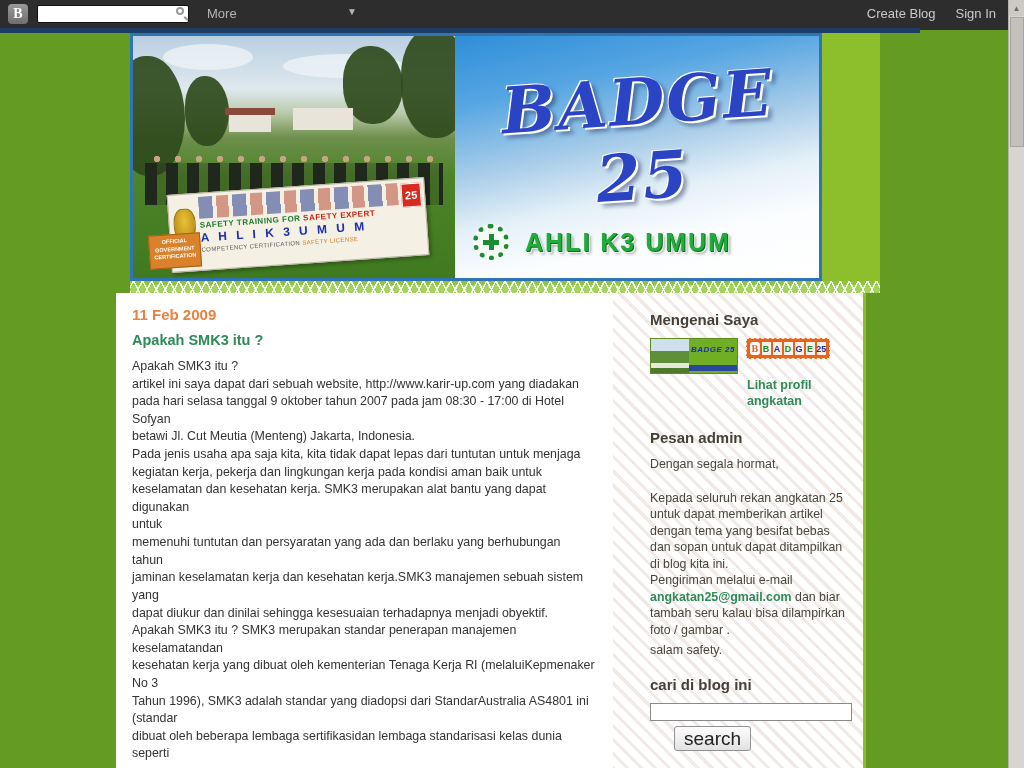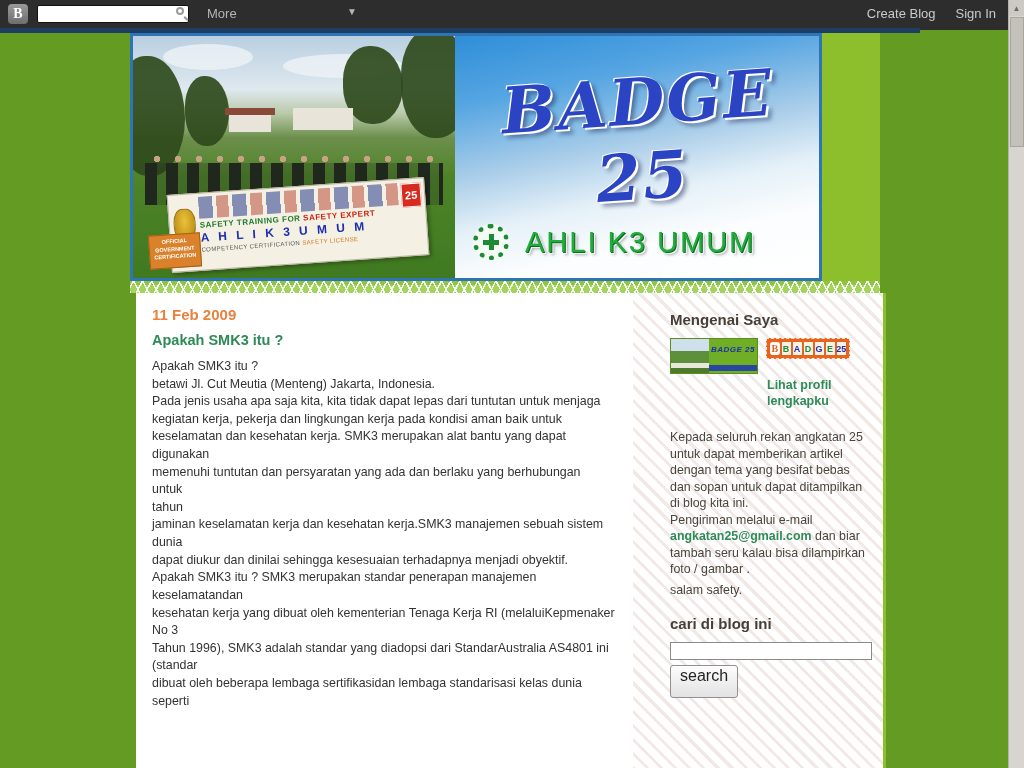--- a/index.html
+++ b/index.html
@@ -73,33 +73,33 @@
   .badge-title { position:absolute; left:20px; top:28px; width:330px; text-align:center;
     font-family:"DejaVu Serif", serif; font-style:italic; font-weight:bold; font-size:64px;
     color:#2b44c4; transform:rotate(-4deg); letter-spacing:2px;
     text-shadow:2px 2px 0 #ffffff, 5px 5px 4px rgba(20,30,80,.45), -1px -1px 0 #ffffff; }
   .tagline-row { position:absolute; left:18px; bottom:18px; display:flex; align-items:center; gap:16px; }
   .gear { width:36px; height:36px; border:5px dotted #1d8a34; border-radius:50%;
     background:#f4fbf4; display:flex; align-items:center; justify-content:center; }
   .cross-v { width:5px; height:16px; background:#1d8a34; position:relative; }
   .cross-v::after { content:""; position:absolute; left:-5.5px; top:5.5px; width:16px; height:5px;
     background:#1d8a34; }
-  .tagline { font-size:29px; font-weight:normal; color:#21ac3c; letter-spacing:2px;
+  .tagline { font-size:25px; font-weight:bold; color:#21ac3c; letter-spacing:2px;
     text-shadow:1px 1px 0 #0a6b1e, 2px 2px 0 rgba(255,255,255,.8), 3px 3px 3px rgba(0,0,0,.35); }
 
   
   .lattice { position:absolute; left:130px; top:281px; width:750px; height:12px;
     background:
       repeating-linear-gradient(62deg,rgba(255,255,255,.95) 0 1.5px,transparent 1.5px 8px),
       repeating-linear-gradient(-62deg,rgba(255,255,255,.95) 0 1.5px,transparent 1.5px 8px),
       linear-gradient(180deg,#8CC63F 0 35%,#a5d45e 35% 100%);
     z-index:6; }
 
   
-  .wrapper { position:absolute; left:136px; top:293px; width:750px; height:475px;
+  .wrapper { position:absolute; left:116px; top:293px; width:750px; height:475px;
     background:
       repeating-linear-gradient(45deg,rgba(214,193,182,.35) 0 3px,rgba(255,255,255,0) 3px 10px),
       #ffffff;
     border-right:3px solid #8CBF2B; z-index:5; }
 
   
   .main-col { position:absolute; left:0; top:0; width:497px; height:100%;
     background:#ffffff; padding:13px 14px 0 16px; }
   .date-header { color:#E8823E; font-weight:bold; font-size:15px; margin-bottom:9px; }
   .post-title { color:#2E8B57; font-weight:bold; font-size:14.5px; margin-bottom:10px; }
@@ -128,23 +128,23 @@
   .tile:nth-child(odd) { color:#1d2fae; }
   .tile:nth-child(even) { color:#1d8a34; }
   .profile-link { color:#2E8B57; font-weight:bold; font-size:12.5px; width:95px;
     line-height:1.25; margin:4px 0 0 97px; cursor:pointer; }
   .side-section { margin-top:20px; }
   .side-text { font-size:12.4px; line-height:1.33; width:202px; color:#4a453c; }
   .side-text p { margin-bottom:17px; }
   .side-text .email { color:#2E8B57; font-weight:bold; }
   .side-search-input { width:202px; height:18px; border:1px solid #8a8a8a; background:#fff;
     font-size:12px; padding:0 4px; outline:none; display:block; }
-  .side-search-btn { margin-top:5px; font-size:16px; color:#222; padding:1px 9px 12px;
+  .side-search-btn { margin-top:5px; font-size:19px; color:#222; padding:1px 9px 0;
     border:1px solid #919191; border-radius:3px;
-    background:linear-gradient(180deg,#fdfdfd,#e2e2e2); cursor:pointer; }
+    background:linear-gradient(180deg,#fdfdfd,#e2e2e2); cursor:pointer;margin-left:24px; }
 
   
   .scrollbar { position:absolute; right:0; top:0; width:16px; height:768px;
     background:#d8d5d0; border-left:1px solid #b5b2ad; z-index:40; }
   .sb-up { height:16px; display:flex; align-items:center; justify-content:center;
     color:#6b6b6b; font-size:8px; background:#cdcac5; cursor:pointer; }
   .sb-thumb { position:absolute; left:1px; top:17px; width:14px; height:130px;
     background:#c4c1bb; border:1px solid #a8a5a0; cursor:grab; }
 </style>
 </head>
@@ -206,29 +206,31 @@
 
 <div class="lattice"></div>
 
 <div class="wrapper">
 
   <div class="main-col">
     <div class="date-header">11 Feb 2009</div>
     <div class="post-title">Apakah SMK3 itu ?</div>
     <div class="post-body">
         <div>Apakah SMK3 itu ?</div>
+        <div>artikel ini saya dapat dari sebuah website, http://www.karir-up.com yang diadakan</div>
+        <div>pada hari selasa tanggal 9 oktober tahun 2007 pada jam 08:30 - 17:00 di Hotel Sofyan</div>
         <div>betawi Jl. Cut Meutia (Menteng) Jakarta, Indonesia.</div>
         <div>Pada jenis usaha apa saja kita, kita tidak dapat lepas dari tuntutan untuk menjaga</div>
         <div>kegiatan kerja, pekerja dan lingkungan kerja pada kondisi aman baik untuk</div>
         <div>keselamatan dan kesehatan kerja. SMK3 merupakan alat bantu yang dapat digunakan</div>
+        <div>untuk</div>
         <div>memenuhi tuntutan dan persyaratan yang ada dan berlaku yang berhubungan</div>
-        <div>untuk</div>
         <div>tahun</div>
         <div>jaminan keselamatan kerja dan kesehatan kerja.SMK3 manajemen sebuah sistem</div>
-        <div>dunia</div>
+        <div>yang</div>
         <div>dapat diukur dan dinilai sehingga kesesuaian terhadapnya menjadi obyektif.</div>
         <div>Apakah SMK3 itu ? SMK3 merupakan standar penerapan manajemen</div>
         <div>keselamatandan</div>
         <div>kesehatan kerja yang dibuat oleh kementerian Tenaga Kerja RI (melaluiKepmenaker</div>
         <div>No 3</div>
         <div>Tahun 1996), SMK3 adalah standar yang diadopsi dari StandarAustralia AS4801 ini</div>
         <div>(standar</div>
         <div>dibuat oleh beberapa lembaga sertifikasidan lembaga standarisasi kelas dunia seperti</div>
       </div>
 
@@ -246,24 +248,26 @@
       <div class="badge-strip">
         <span class="bmini">B</span>
         <span class="tile">B</span>
         <span class="tile">A</span>
         <span class="tile">D</span>
         <span class="tile">G</span>
         <span class="tile">E</span>
         <span class="tile">25</span>
       </div>
     </div>
-    <div class="profile-link">Lihat profil lengkapku</div>
+    <div class="profile-link">Lihat profil angkatan</div>
 
     <div class="side-section">
+      <div class="side-h">Pesan admin</div>
       <div class="side-text">
+        <p>Dengan segala hormat,</p>
         <p style="margin-bottom:0;"><span>Kepada seluruh rekan angkatan 25 untuk dapat memberikan artikel dengan tema yang besifat bebas dan sopan untuk dapat ditampilkan di blog kita ini.</span><br><span>Pengiriman melalui e-mail</span>
            <span class="email">angkatan25@gmail.com</span>
            <span>dan biar tambah seru kalau bisa dilampirkan foto / gambar .</span></p>
         <p style="margin-top:4px;">salam safety.</p>
       </div>
     </div>
 
     <div class="side-section" style="margin-top:14px;">
       <div class="side-h">cari di blog ini</div>
       <input type="text" class="side-search-input" value="" style="">

